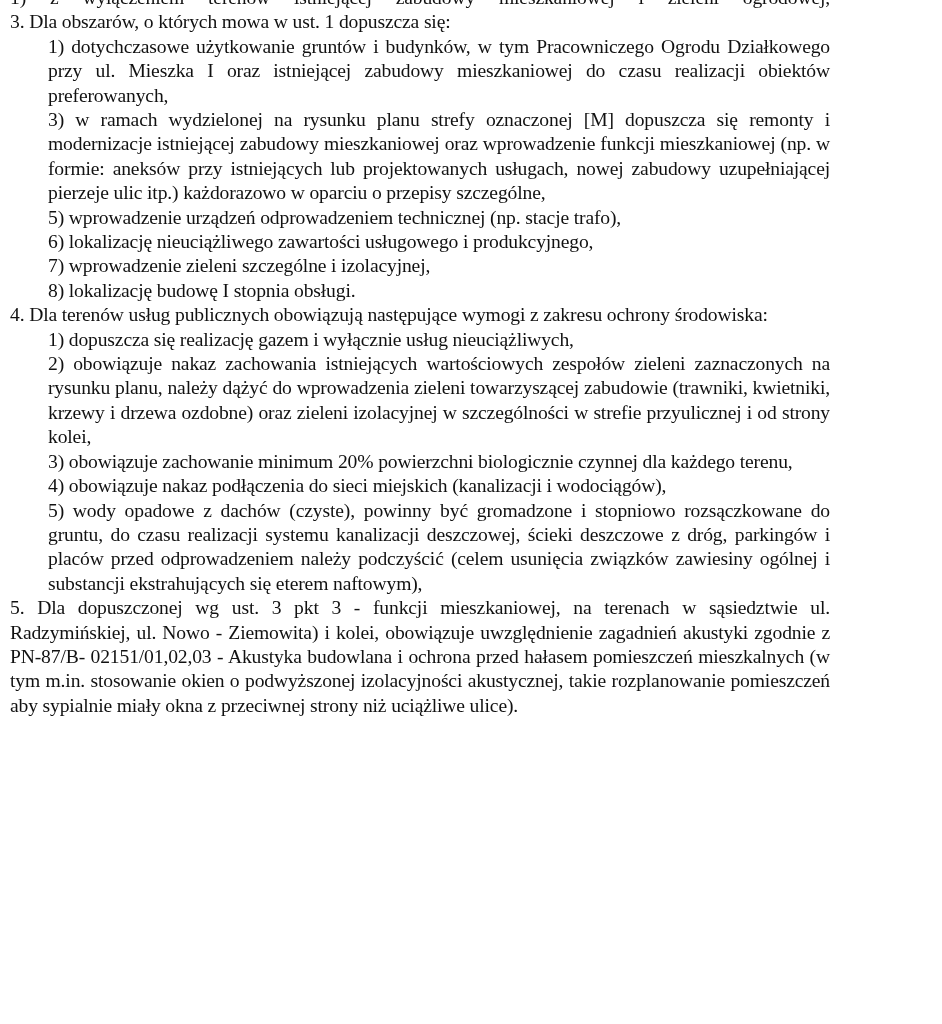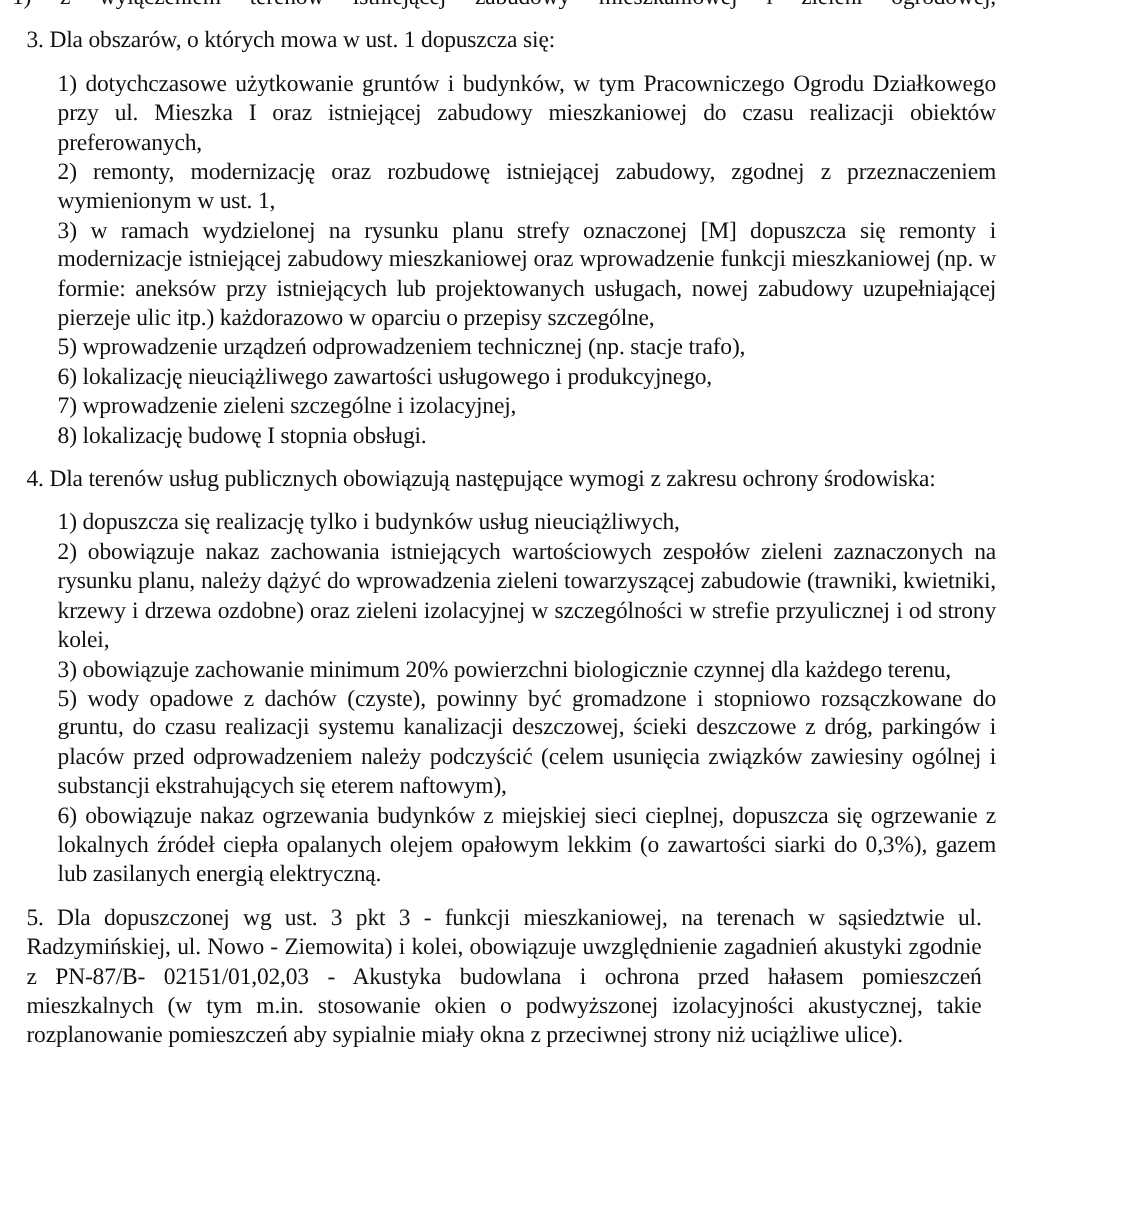--- a/index.html
+++ b/index.html
@@ -26,46 +26,45 @@
   }
   .line-clip {
     height: 24.4px;
     text-align: justify;
     text-align-last: justify;
     white-space: nowrap;
     overflow: hidden;
   }
   .para {
     text-align: justify;
-    margin: 12px;
+    margin: 0;
   }
   .item {
     text-align: justify;
     margin: 0 0 0 38px;
   }
   .item .num, .para .num {
     margin-right: 0;
   }
 </style>
 </head>
 <body>
 
 <div class="page">
   <div class="line-clip">1) z wyłączeniem terenów istniejącej zabudowy mieszkaniowej i zieleni ogrodowej,</div>
 
   <p class="para"><span class="num">3.</span> <span>Dla obszarów, o których mowa w ust. 1 dopuszcza się:</span></p>
   <p class="item"><span class="num">1)</span> <span>dotychczasowe użytkowanie gruntów i budynków, w tym Pracowniczego Ogrodu Działkowego przy ul. Mieszka I oraz istniejącej zabudowy mieszkaniowej do czasu realizacji obiektów preferowanych,</span></p>
-  <p class="item"><span class="num">2)</span> <span>remonty, modernizację oraz rozbudowę istniejącej zabudowy, zgodnej z przeznaczeniem wymienionym w ust. 1,</span></p>
   <p class="item"><span class="num">3)</span> <span>w ramach wydzielonej na rysunku planu strefy oznaczonej [M] dopuszcza się remonty i modernizacje istniejącej zabudowy mieszkaniowej oraz wprowadzenie funkcji mieszkaniowej (np. w formie: aneksów przy istniejących lub projektowanych usługach, nowej zabudowy uzupełniającej pierzeje ulic itp.) każdorazowo w oparciu o przepisy szczególne,</span></p>
   <p class="item"><span class="num">5)</span> <span>wprowadzenie urządzeń odprowadzeniem technicznej (np. stacje trafo),</span></p>
   <p class="item"><span class="num">6)</span> <span>lokalizację nieuciążliwego zawartości usługowego i produkcyjnego,</span></p>
   <p class="item"><span class="num">7)</span> <span>wprowadzenie zieleni szczególne i izolacyjnej,</span></p>
   <p class="item"><span class="num">8)</span> <span>lokalizację budowę I stopnia obsługi.</span></p>
 
   <p class="para"><span class="num">4.</span> <span>Dla terenów usług publicznych obowiązują następujące wymogi z zakresu ochrony środowiska:</span></p>
-  <p class="item"><span class="num">1)</span> <span>dopuszcza się realizację tylko i budynków usług nieuciążliwych,</span></p>
+  <p class="item"><span class="num">1)</span> <span>dopuszcza się realizację gazem i wyłącznie usług nieuciążliwych,</span></p>
   <p class="item"><span class="num">2)</span> <span>obowiązuje nakaz zachowania istniejących wartościowych zespołów zieleni zaznaczonych na rysunku planu, należy dążyć do wprowadzenia zieleni towarzyszącej zabudowie (trawniki, kwietniki, krzewy i drzewa ozdobne) oraz zieleni izolacyjnej w szczególności w strefie przyulicznej i od strony kolei,</span></p>
   <p class="item"><span class="num">3)</span> <span>obowiązuje zachowanie minimum 20% powierzchni biologicznie czynnej dla każdego terenu,</span></p>
+  <p class="item"><span class="num">4)</span> <span>obowiązuje nakaz podłączenia do sieci miejskich (kanalizacji i wodociągów),</span></p>
   <p class="item"><span class="num">5)</span> <span>wody opadowe z dachów (czyste), powinny być gromadzone i stopniowo rozsączkowane do gruntu, do czasu realizacji systemu kanalizacji deszczowej, ścieki deszczowe z dróg, parkingów i placów przed odprowadzeniem należy podczyścić (celem usunięcia związków zawiesiny ogólnej i substancji ekstrahujących się eterem naftowym),</span></p>
-  <p class="item"><span class="num">6)</span> <span>obowiązuje nakaz ogrzewania budynków z miejskiej sieci cieplnej, dopuszcza się ogrzewanie z lokalnych źródeł ciepła opalanych olejem opałowym lekkim (o zawartości siarki do 0,3%), gazem lub zasilanych energią elektryczną.</span></p>
 
   <p class="para"><span class="num">5.</span> <span>Dla dopuszczonej wg ust. 3 pkt 3 - funkcji mieszkaniowej, na terenach w sąsiedztwie ul. Radzymińskiej, ul. Nowo - Ziemowita) i kolei, obowiązuje uwzględnienie zagadnień akustyki zgodnie z PN-87/B- 02151/01,02,03 - Akustyka budowlana i ochrona przed hałasem pomieszczeń mieszkalnych (w tym m.in. stosowanie okien o podwyższonej izolacyjności akustycznej, takie rozplanowanie pomieszczeń aby sypialnie miały okna z przeciwnej strony niż uciążliwe ulice).</span></p>
 </div>
 
 </body></html>

